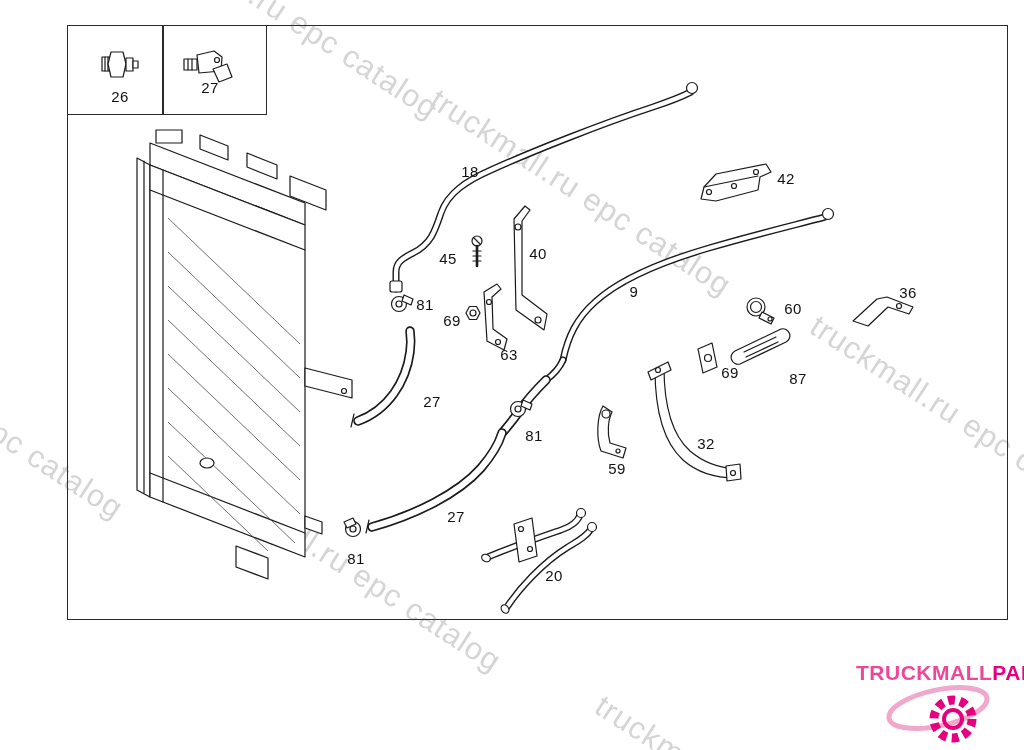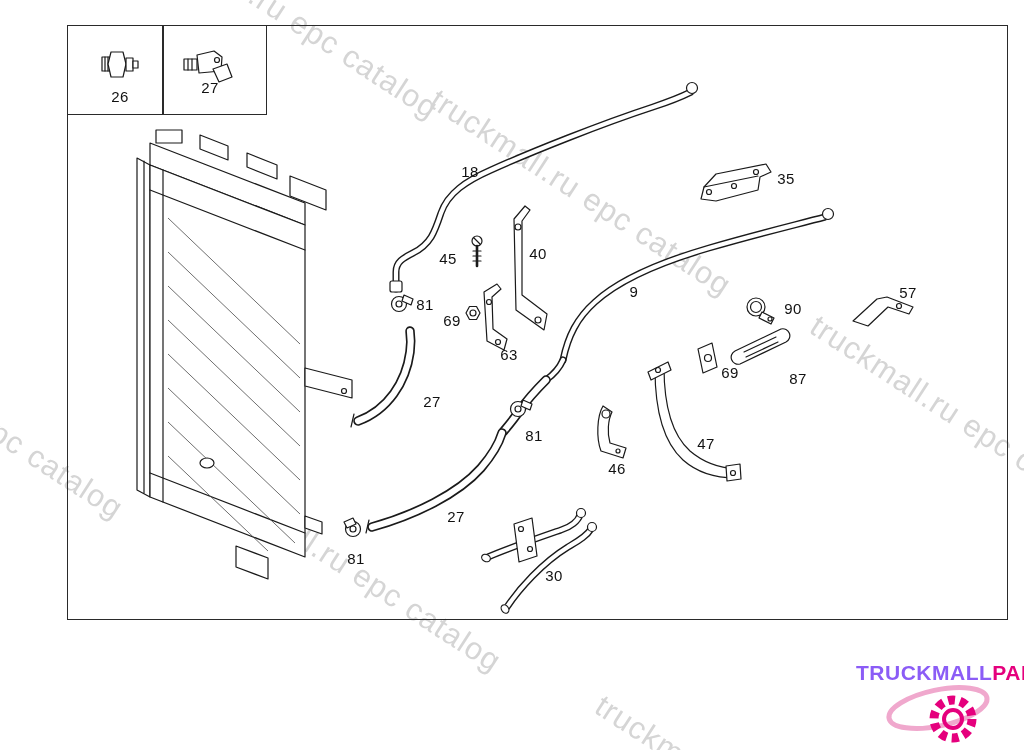--- a/index.html
+++ b/index.html
@@ -29,21 +29,21 @@
   .tube-o{stroke:#1a1a1a;stroke-width:7;fill:none;stroke-linecap:round;stroke-linejoin:round;}
   .tube-i{stroke:#fff;stroke-width:4.2;fill:none;stroke-linecap:round;stroke-linejoin:round;}
   .hose-o{stroke:#1a1a1a;stroke-width:9.5;fill:none;stroke-linecap:round;}
   .hose-i{stroke:#fff;stroke-width:6.2;fill:none;stroke-linecap:round;}
   
   .plabel{position:absolute;transform:translate(-50%,-50%);font:15px "Liberation Sans",sans-serif;
           color:#111;z-index:4;letter-spacing:0.5px;}
   
   .logo{position:absolute;left:856px;top:661px;z-index:5;font:700 21px "Liberation Sans",sans-serif;
         letter-spacing:0.5px;white-space:nowrap;}
-  .logo-gray{color:#8b5cf6;}
+  .logo-gray{color:#ec4899;}
   .logo-pink{color:#e5007d;}
 </style>
 </head>
 <body>
 
 <div class="canvas">
 
   <div class="wm-layer">
     <span class="wm wm1">truckmall.ru epc catalog</span>
     <span class="wm wm2">truckmall.ru epc catalog</span>
@@ -242,36 +242,36 @@
     <g>
       <ellipse cx="938" cy="708" rx="50" ry="18" fill="none" stroke="#f0a8cd" stroke-width="5" transform="rotate(-12 938 708)"></ellipse>
       <circle cx="953" cy="719" r="19" fill="none" stroke="#e5007d" stroke-width="9" stroke-dasharray="7 5"></circle>
       <circle cx="953" cy="719" r="9" fill="none" stroke="#e5007d" stroke-width="4"></circle>
     </g>
   </svg>
 
   <span class="plabel" style="left:120px;top:96px">26</span>
   <span class="plabel" style="left:210px;top:87px">27</span>
   <span class="plabel" style="left:470px;top:171px">18</span>
-  <span class="plabel" style="left:786px;top:178px">35</span>
+  <span class="plabel" style="left:786px;top:178px">42</span>
   <span class="plabel" style="left:448px;top:258px">45</span>
   <span class="plabel" style="left:538px;top:253px">40</span>
   <span class="plabel" style="left:634px;top:291px">9</span>
   <span class="plabel" style="left:425px;top:304px">81</span>
   <span class="plabel" style="left:452px;top:320px">69</span>
   <span class="plabel" style="left:509px;top:354px">63</span>
-  <span class="plabel" style="left:793px;top:308px">90</span>
-  <span class="plabel" style="left:908px;top:292px">57</span>
+  <span class="plabel" style="left:793px;top:308px">60</span>
+  <span class="plabel" style="left:908px;top:292px">36</span>
   <span class="plabel" style="left:432px;top:401px">27</span>
   <span class="plabel" style="left:730px;top:372px">69</span>
   <span class="plabel" style="left:798px;top:378px">87</span>
   <span class="plabel" style="left:534px;top:435px">81</span>
-  <span class="plabel" style="left:617px;top:468px">46</span>
-  <span class="plabel" style="left:706px;top:443px">47</span>
+  <span class="plabel" style="left:617px;top:468px">59</span>
+  <span class="plabel" style="left:706px;top:443px">32</span>
   <span class="plabel" style="left:456px;top:516px">27</span>
   <span class="plabel" style="left:356px;top:558px">81</span>
-  <span class="plabel" style="left:554px;top:575px">30</span>
+  <span class="plabel" style="left:554px;top:575px">20</span>
 
   <div class="logo">
     <span class="logo-gray">TRUCKMALL</span><span class="logo-pink">PARTS</span>
   </div>
 
 </div>
 
 </body></html>

